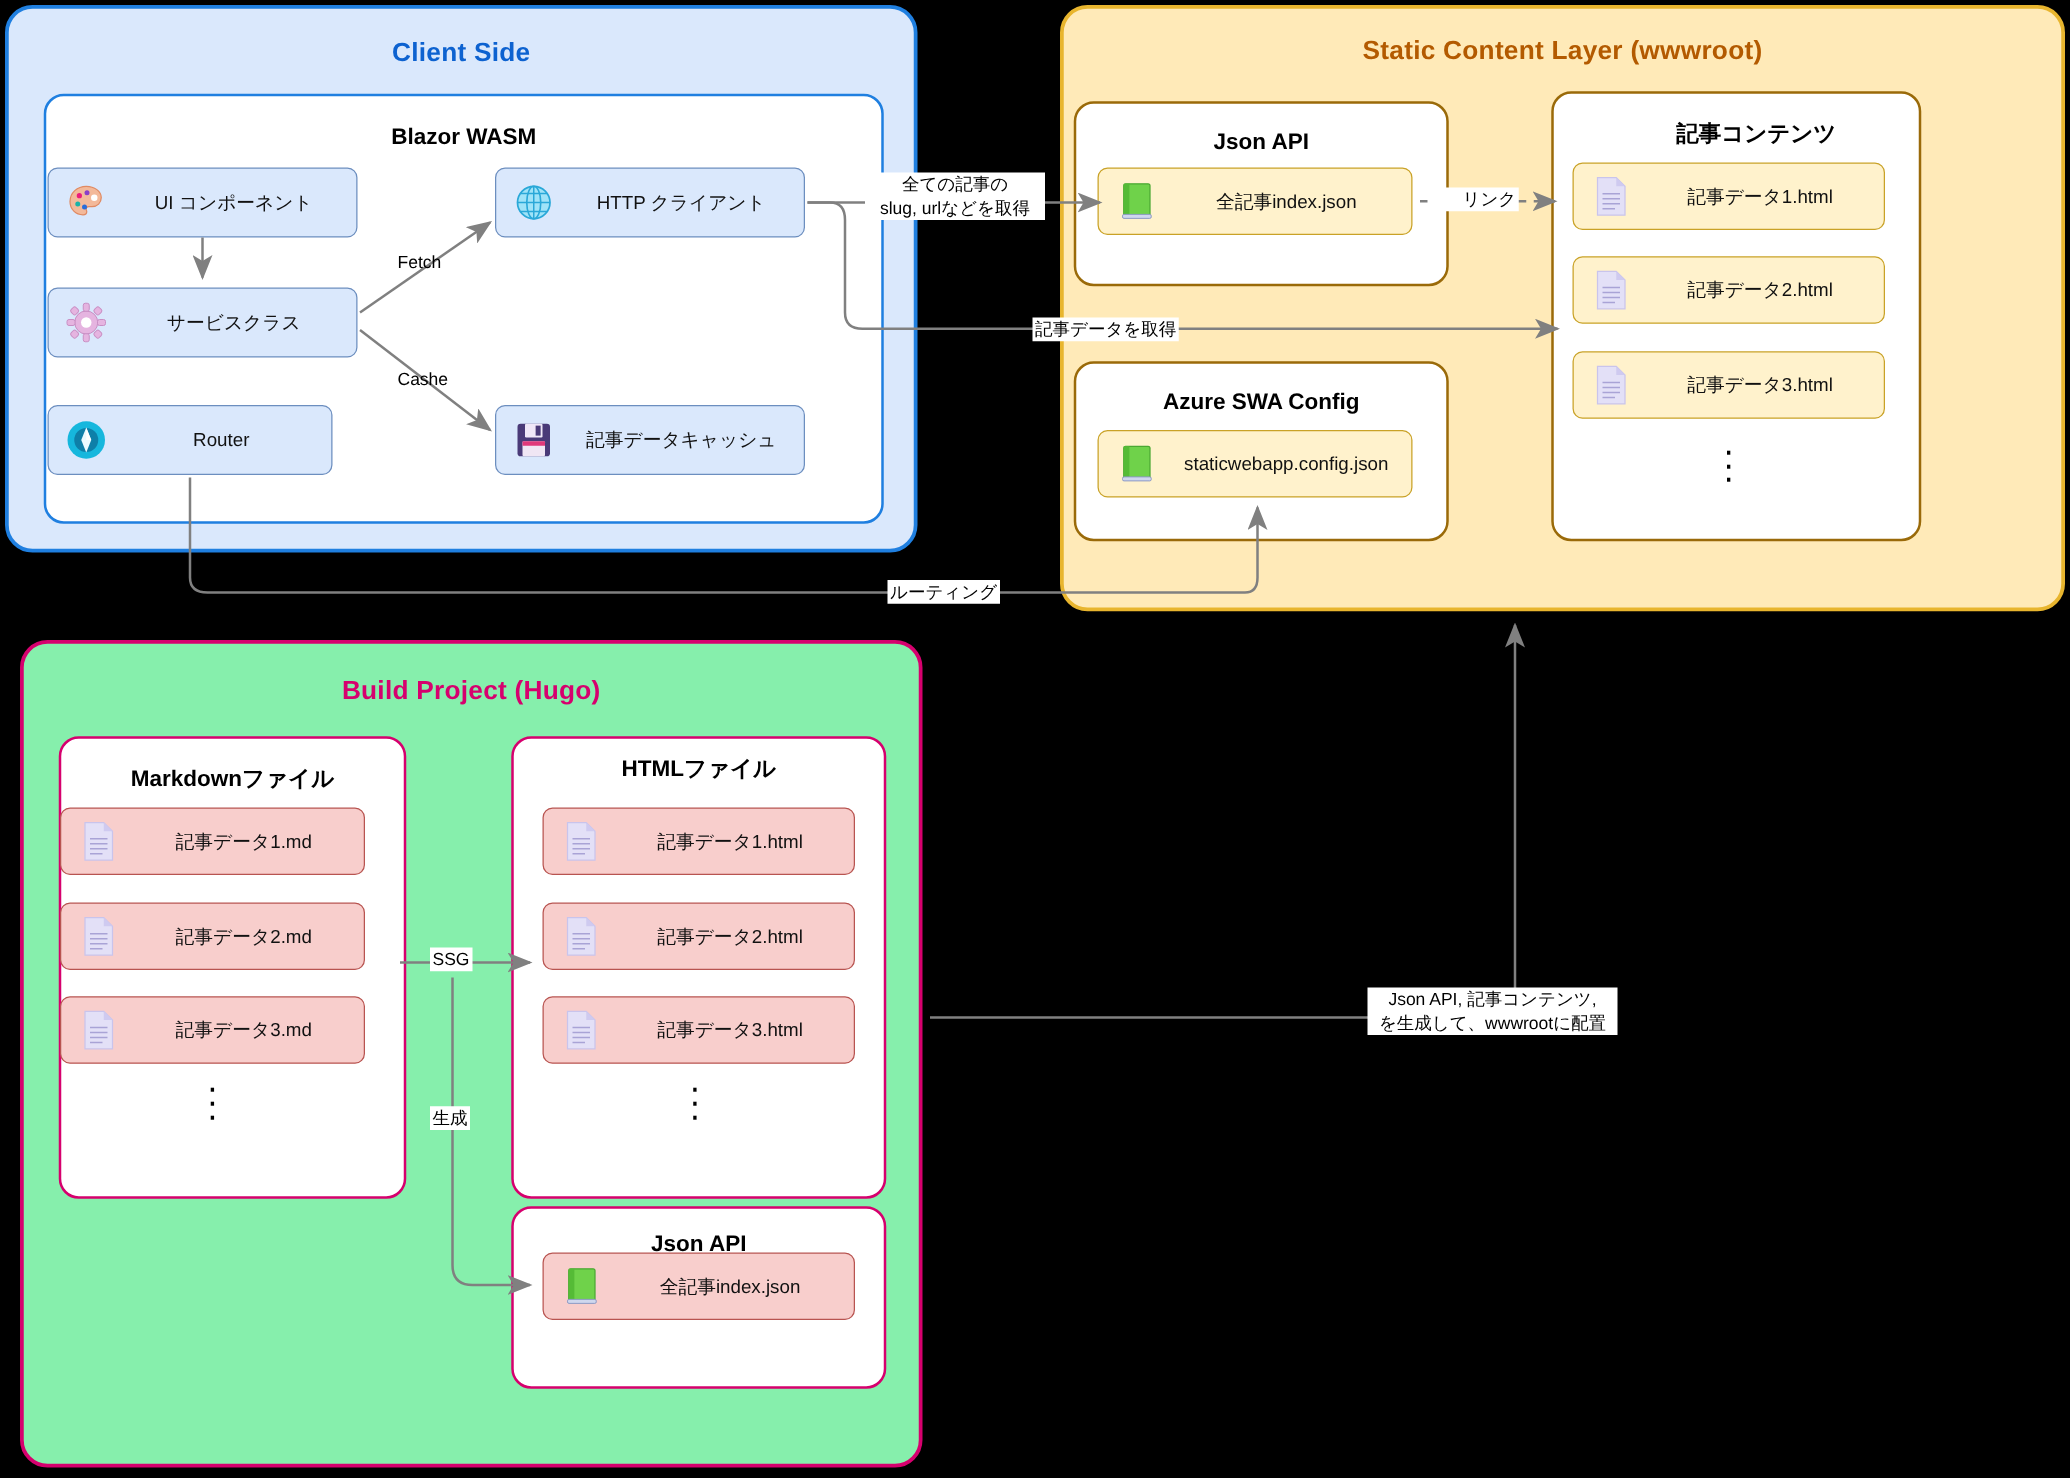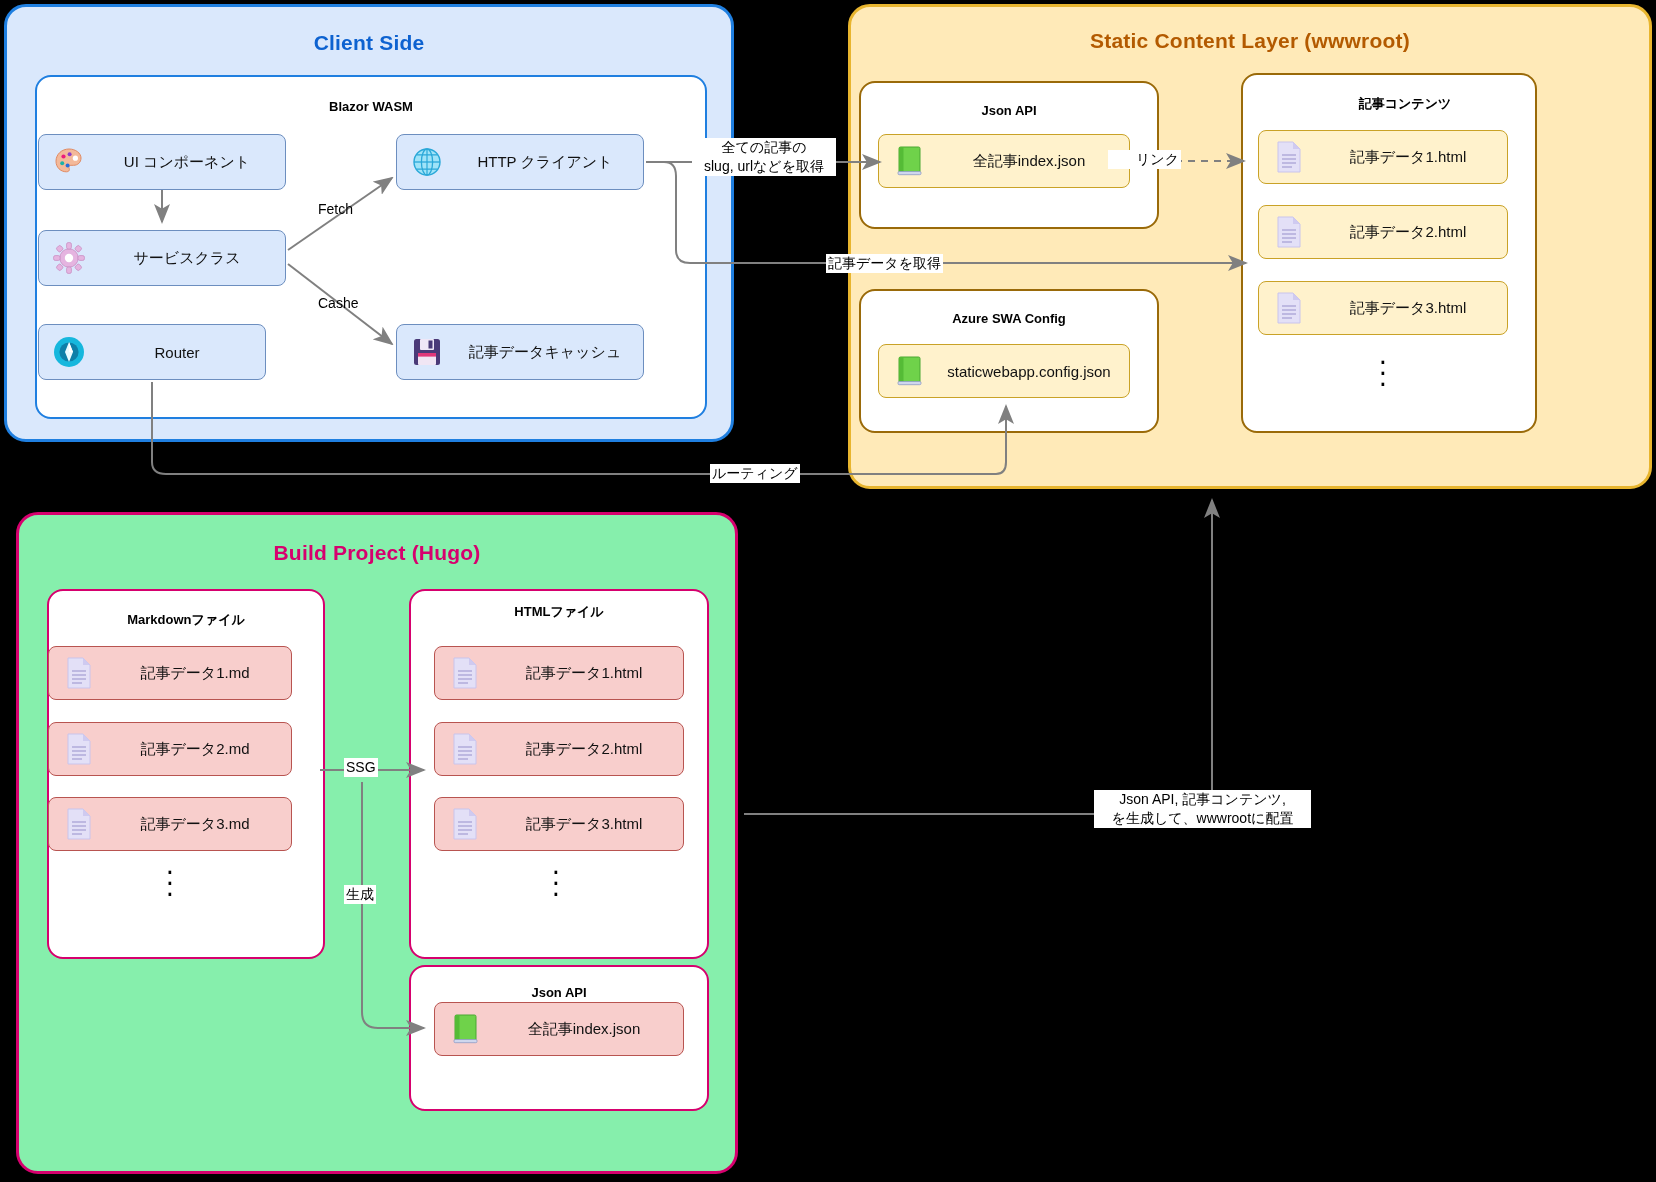--- a/index.html
+++ b/index.html
@@ -64,21 +64,21 @@
     position: absolute;
     background: #ffffff;
     border-radius: 16px;
     z-index: 2;
   }
   .panel > .panel-title {
     position: absolute;
     left: 0; right: 0;
     text-align: center;
     font-weight: bold;
-    font-size: 13px;
+    font-size: 18px;
     color: #000000;
   }
   .panel.blue  { border: 2px solid #1f7fe0; }
   .panel.gold  { border: 2px solid #9a6a09; }
   .panel.pink  { border: 2.5px solid #d6006e; }
 
   
   .node {
     position: absolute;
     display: flex;
@@ -483,24 +483,24 @@
 
   <div class="elabel plain" style="left:316px; top:200px;">Fetch</div>
   <div class="elabel plain" style="left:316px; top:294px;">Cashe</div>
 
   <div class="elabel twoline" style="left:692px; top:138px; width:144px;">
     <div>全ての記事の</div>
     <div>slug, urlなどを取得</div>
   </div>
 
   <div class="elabel" style="left:826px; top:254px;">記事データを取得</div>
-  <div class="elabel" style="left:1108px; top:150px;padding-left:28px;">リンク</div>
+  <div class="elabel" style="left:1142px; top:150px;padding-left:28px;">リンク</div>
   <div class="elabel" style="left:710px; top:464px;">ルーティング</div>
 
   <div class="elabel" style="left:344px; top:758px;">SSG</div>
   <div class="elabel" style="left:344px; top:885px;">生成</div>
 
-  <div class="elabel twoline" style="left:1094px; top:790px; width:217px;">
+  <div class="elabel twoline" style="left:1094px; top:790px; width:200px;">
     <div>Json API, 記事コンテンツ,</div>
     <div>を生成して、wwwrootに配置</div>
   </div>
 
 </div>
 
 </body></html>

